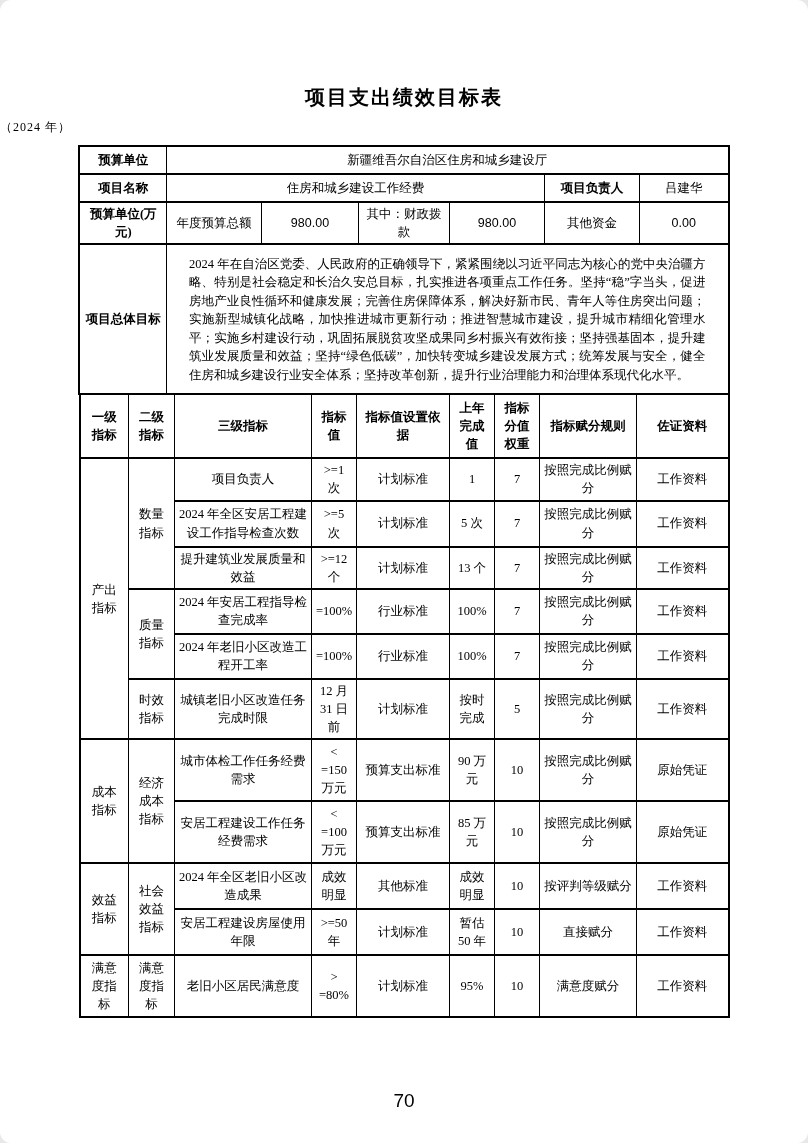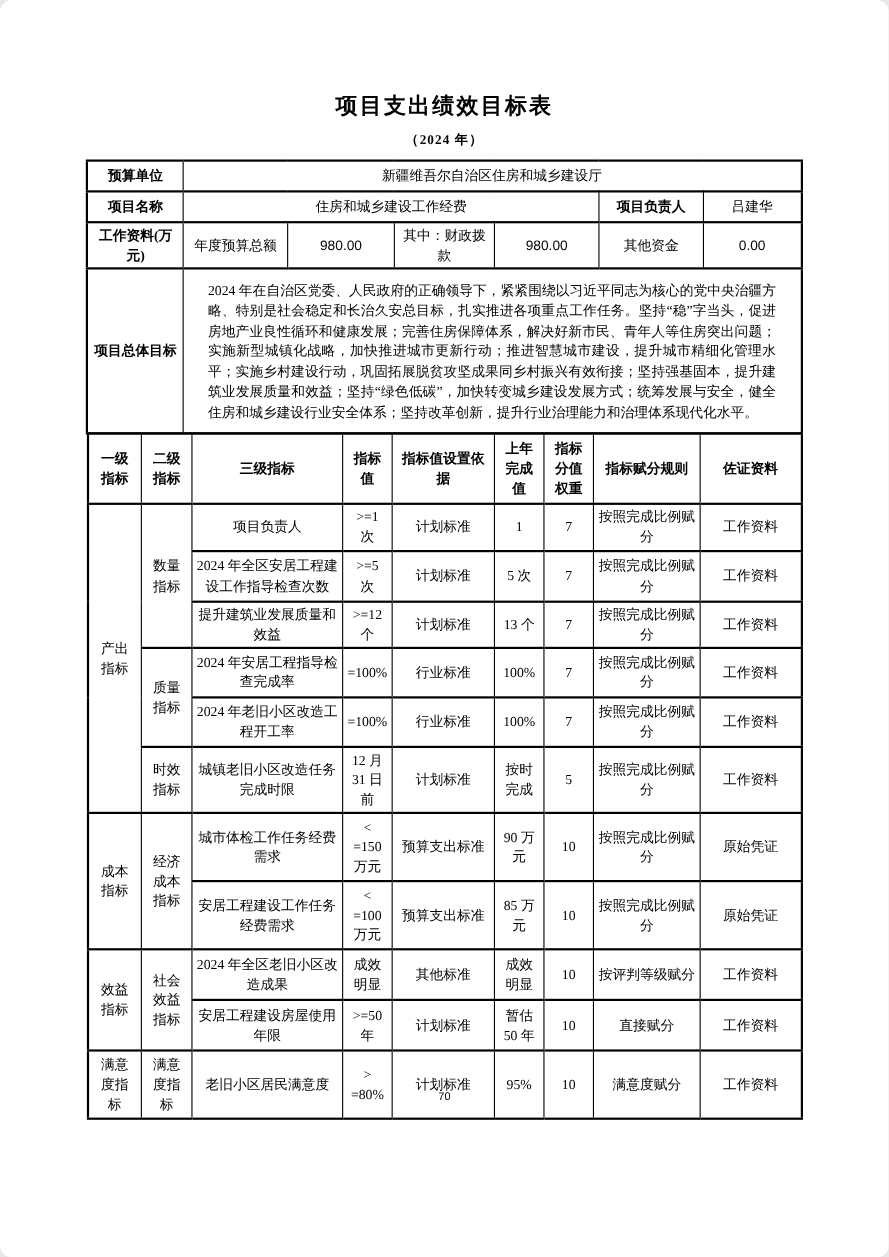--- a/index.html
+++ b/index.html
@@ -19,24 +19,23 @@
   .title {
     margin: 0;
     text-align: center;
     font-size: 20px;
     font-weight: bold;
     letter-spacing: 2px;
     line-height: 1.1;
   }
   .subtitle {
     margin-top: 11px;
-    text-align: center;
+    text-align: left;
     font-size: 12px;
     letter-spacing: 1px;
-    font-weight: bold;
   }
   table.tbl {
     border-collapse: collapse;
     table-layout: fixed;
     width: 651px;
     margin: 0 auto;
     border: 2px solid #000;
   }
   table.info-tbl { margin-top: 9px; }
   table.ind-tbl  { margin-top: -2px; }
@@ -57,25 +56,25 @@
   .num { font-family: "Liberation Sans", "DejaVu Sans", sans-serif; }
   td.goal-text {
     text-align: justify;
     text-justify: inter-character;
     padding: 2px 22px;
     line-height: 18.5px;
     white-space: normal;
   }
   .footer {
     position: absolute;
-    top: 992px;
+    top: 1090px;
     left: 0;
     right: 0;
     text-align: center;
-    font-size: 10px;
+    font-size: 19px;
     font-family: "Liberation Sans", "DejaVu Sans", sans-serif;
   }
 </style>
 </head>
 <body>
 
 <div class="page">
 
   <h1 class="title">项目支出绩效目标表</h1>
   <div class="subtitle">（2024 年）</div>
@@ -95,21 +94,21 @@
       <th>预算单位</th>
       <td colspan="6">新疆维吾尔自治区住房和城乡建设厅</td>
     </tr>
     <tr style="height:28px">
       <th>项目名称</th>
       <td colspan="4">住房和城乡建设工作经费</td>
       <th>项目负责人</th>
       <td>吕建华</td>
     </tr>
     <tr style="height:40px">
-      <th class="val">工作资料(万
+      <th class="val">预算单位(万
 元)</th>
       <td>年度预算总额</td>
       <td class="num">980.00</td>
       <td class="val">其中：财政拨
 款</td>
       <td class="num">980.00</td>
       <td>其他资金</td>
       <td class="num">0.00</td>
     </tr>
     <tr style="height:150px">

